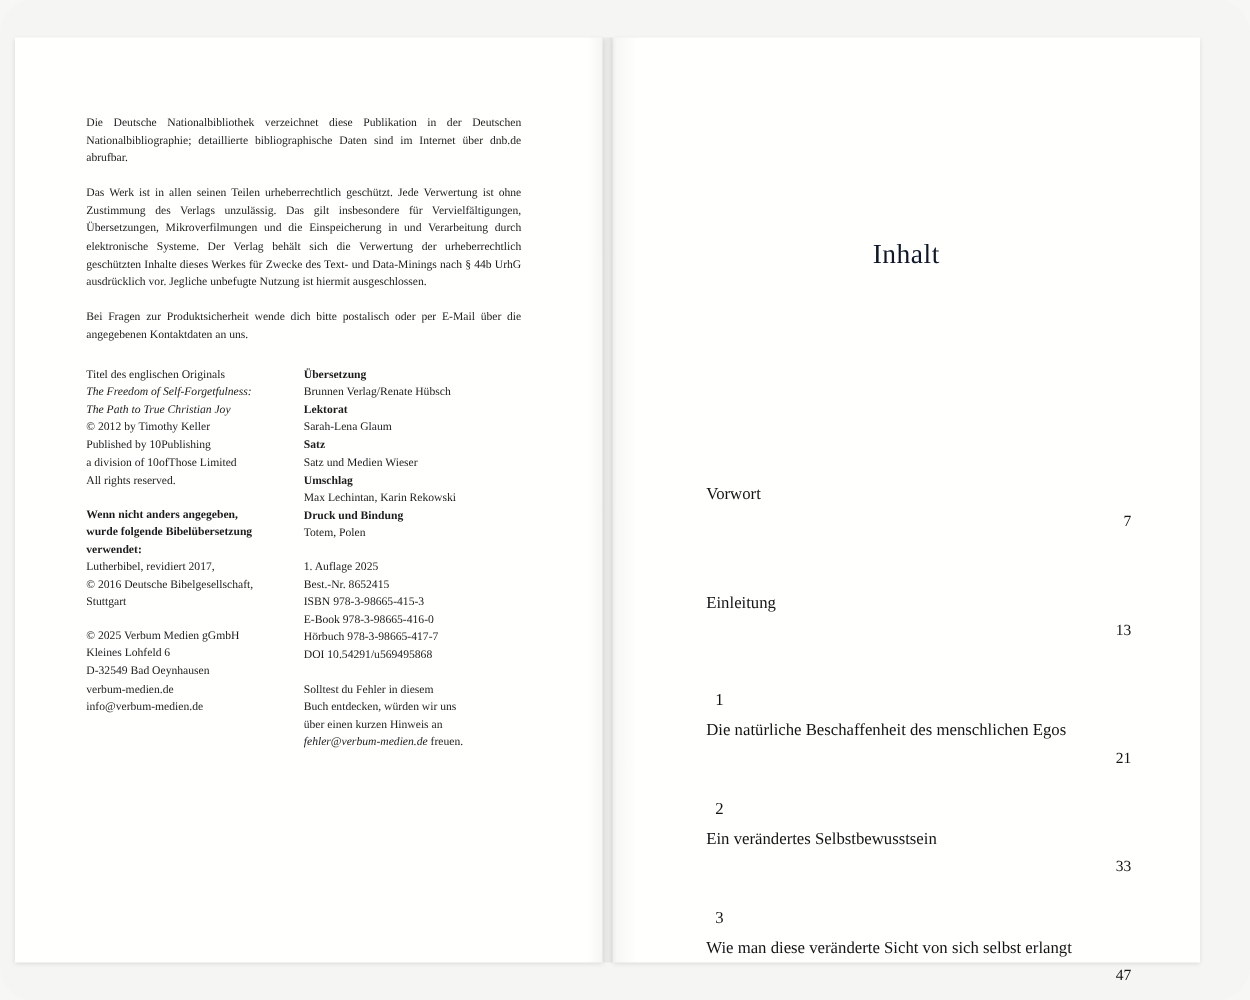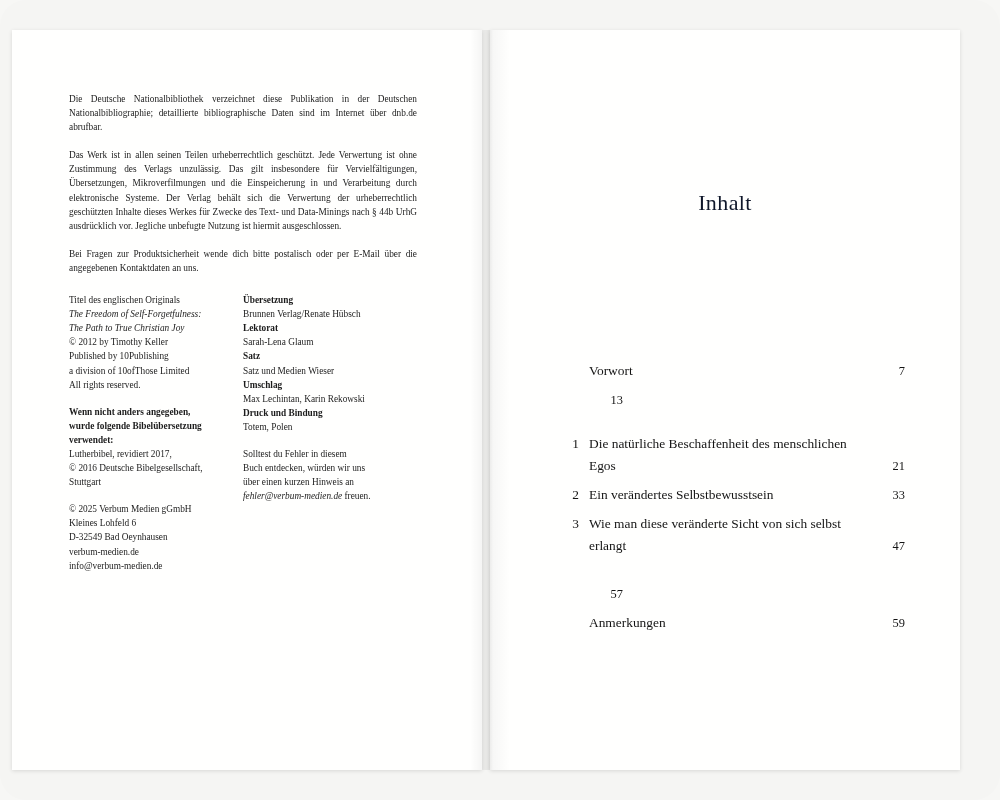--- a/index.html
+++ b/index.html
@@ -91,20 +91,21 @@
     top: 330px;
     width: 340px;
     color: #141414;
   }
   .toc-row {
     display: flex;
     align-items: flex-start;
     font-size: 13.4px;
     line-height: 22px;
     margin-bottom: 7px;
+    flex-direction: column;
   }
   .toc-row .num {
     width: 24px;
     flex: 0 0 24px;
     text-align: right;
     padding-right: 10px;
     font-size: 13.4px;
   }
   .toc-row .lbl {
     flex: 1 1 auto;
@@ -166,40 +167,49 @@
               <div class="bold">Lektorat</div>
               <div>Sarah-Lena Glaum</div>
               <div class="bold">Satz</div>
               <div>Satz und Medien Wieser</div>
               <div class="bold">Umschlag</div>
               <div>Max Lechintan, Karin Rekowski</div>
               <div class="bold">Druck und Bindung</div>
               <div>Totem, Polen</div>
             </div>
             <div class="blk">
+              <div>1. Auflage 2025</div>
+              <div>Best.-Nr. 8652415</div>
+              <div>ISBN 978-3-98665-415-3</div>
+              <div>E-Book 978-3-98665-416-0</div>
+              <div>Hörbuch 978-3-98665-417-7</div>
+              <div>DOI 10.54291/u569495868</div>
+            </div>
+            <div class="blk">
               <div>Solltest du Fehler in diesem</div>
               <div>Buch entdecken, würden wir uns</div>
               <div>über einen kurzen Hinweis an</div>
               <div><span class="ital">fehler@verbum-medien.de</span> freuen.</div>
             </div>
           </div>
       </div>
     </div>
   </div>
 
   <div class="page right">
     <div class="toc-title">Inhalt</div>
     <div class="toc" id="toc-list">
         <div class="toc-row plain">
           <span class="num"></span>
           <span class="lbl">Vorwort</span>
           <span class="pg">7</span>
         </div>
         <div class="toc-row plain">
           <span class="num"></span>
+          <span class="lbl">Einleitung</span>
           <span class="pg">13</span>
         </div>
         <div class="toc-row indent gap-top">
           <span class="num">1</span>
           <span class="lbl">Die natürliche Beschaffenheit des menschlichen Egos</span>
           <span class="pg">21</span>
         </div>
         <div class="toc-row indent">
           <span class="num">2</span>
           <span class="lbl">Ein verändertes Selbstbewusstsein</span>

